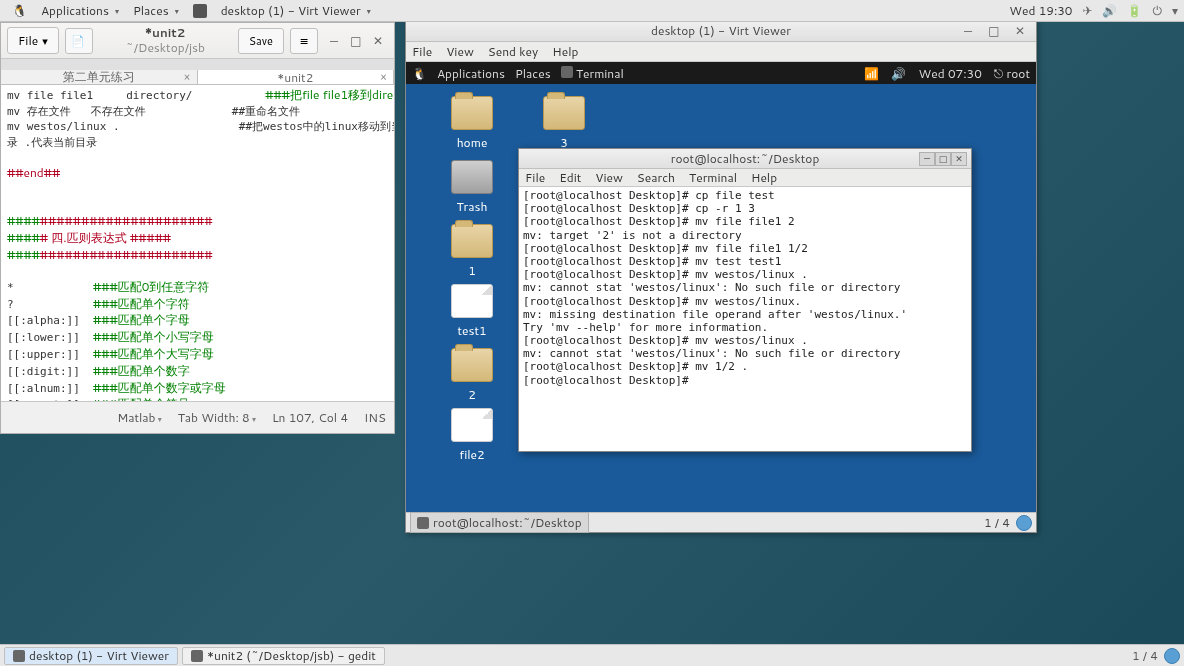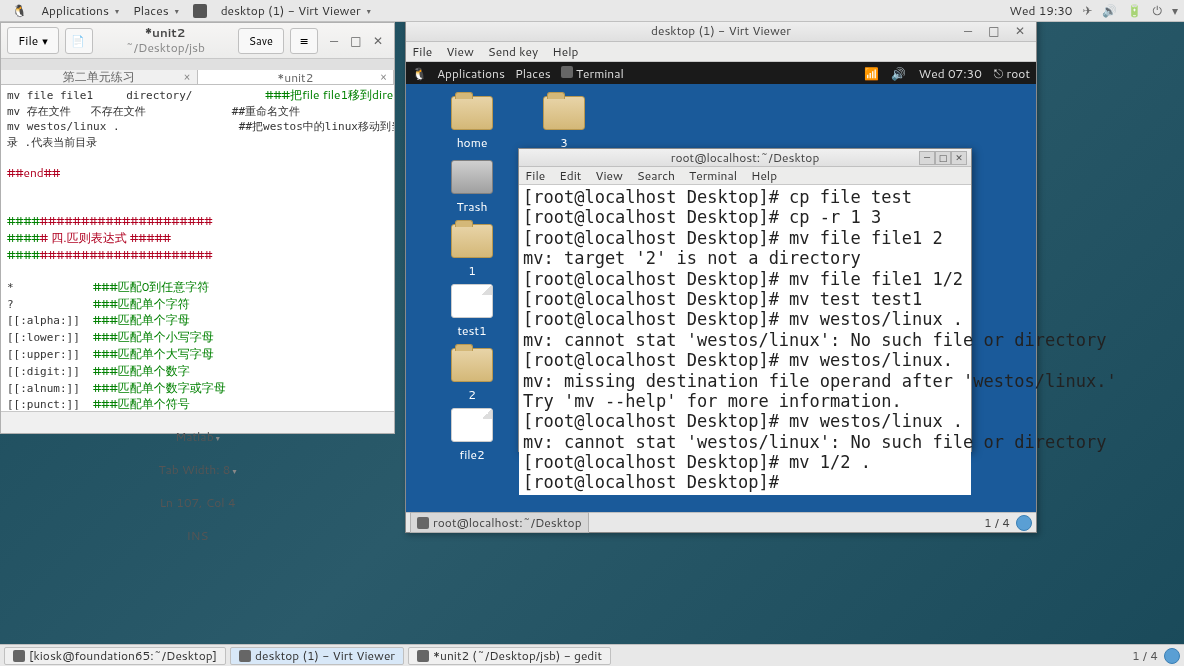--- a/index.html
+++ b/index.html
@@ -31,21 +31,21 @@
 .gedit-title-area .sub { font-size: 12px; color: #888; }
 .gedit-winbtns { display: flex; gap: 2px; }
 .win-btn { width: 20px; height: 18px; display: flex; align-items: center; justify-content: center; color: #666; font-size: 12px; cursor: pointer; }
 .gedit-tabs { display: flex; background: #e0e0e0; border-bottom: 1px solid #c0c0c0; height: 26px; }
 .gedit-tab { flex: 1; padding: 4px 8px; background: #f0f0f0; border-right: 1px solid #c0c0c0; display: flex; align-items: center; justify-content: center; position: relative; font-size: 11px; color: #666; margin-top: 11px; }
 .gedit-tab.active { background: #fff; }
 .gedit-tab .close { position: absolute; right: 6px; font-size: 11px; color: #888; }
 .gedit-body { flex: 1; background: #fff; overflow: hidden; padding: 2px 6px; font-family: "DejaVu Sans Mono", monospace; font-size: 11px; line-height: 1.4; color: #333; white-space: pre; }
 .gedit-body .red { color: #b00020; }
 .gedit-body .grn { color: #008000; }
-.gedit-status { height: 22px; background: #f0f0f0; border-top: 1px solid #c8c8c8; display: flex; align-items: center; padding: 0 8px; gap: 16px; font-size: 11px; color: #555; flex-direction: column; }
+.gedit-status { height: 32px; background: #f0f0f0; border-top: 1px solid #c8c8c8; display: flex; align-items: center; padding: 0 8px; gap: 16px; font-size: 11px; color: #555; }
 .gedit-status .spacer { flex: 1; }
 .drop-lbl::after { content: " ▾"; font-size: 8px; color: #888; }
 
 
 .virt { position: absolute; top: 19px; left: 405px; width: 632px; height: 514px; background: #e8e8e8; border: 1px solid #8a8a8a; display: flex; flex-direction: column; box-shadow: 2px 2px 6px rgba(0,0,0,0.3); }
 .virt-title { height: 22px; background: linear-gradient(#f0f0f0, #e0e0e0); border-bottom: 1px solid #c0c0c0; display: flex; align-items: center; justify-content: center; position: relative; font-size: 12px; color: #444; }
 .virt-title .ctl { position: absolute; right: 6px; display: flex; gap: 6px; align-items: center; }
 .virt-menubar { height: 20px; background: #ececeb; border-bottom: 1px solid #c8c8c8; display: flex; align-items: center; padding: 0 6px; gap: 14px; font-size: 11px; color: #333; }
 
 
@@ -62,21 +62,21 @@
 .trashcan { background: linear-gradient(#d0d0d0, #a0a0a0); border: 1px solid #808080; border-radius: 4px 4px 6px 6px; }
 .fileicon { background: #fff; border: 1px solid #ccc; width: 32px; height: 40px; }
 .fileicon::before { content: ""; position: absolute; top: 0; right: 0; width: 10px; height: 10px; background: linear-gradient(135deg, #fff 50%, #ddd 50%); }
 
 
 .term { position: absolute; top: 64px; left: 112px; width: 454px; height: 304px; background: #f6f5f4; border: 1px solid #888; box-shadow: 2px 2px 8px rgba(0,0,0,0.4); display: flex; flex-direction: column; }
 .term-title { height: 20px; background: linear-gradient(#f0f0f0, #e0e0e0); border-bottom: 1px solid #c0c0c0; display: flex; align-items: center; justify-content: center; position: relative; font-size: 11px; color: #444; }
 .term-title .ctl { position: absolute; right: 4px; display: flex; gap: 0; }
 .term-title .ctl .b { width: 16px; height: 14px; background: #d8d8d8; border: 1px solid #b0b0b0; display: flex; align-items: center; justify-content: center; font-size: 9px; color: #555; }
 .term-menu { height: 18px; background: #ececeb; border-bottom: 1px solid #c8c8c8; display: flex; align-items: center; padding: 0 6px; gap: 14px; font-size: 11px; color: #333; }
-.term-body { flex: 1; background: #fff; font-family: "DejaVu Sans Mono", monospace; font-size: 17px; line-height: 1.2; padding: 2px 4px; white-space: pre; color: #222; }
+.term-body { flex: 1; background: #fff; font-family: "DejaVu Sans Mono", monospace; font-size: 11px; line-height: 1.2; padding: 2px 4px; white-space: pre; color: #222; }
 
 
 .guest-bottom { height: 20px; background: #e8e8e8; border-top: 1px solid #c0c0c0; display: flex; align-items: center; padding: 0 4px; font-size: 11px; color: #444; }
 .guest-bottom .task { background: #d8d8d8; border: 1px solid #b0b0b0; padding: 1px 6px; display: flex; align-items: center; gap: 4px; }
 .guest-bottom .ws { margin-left: auto; display: flex; align-items: center; gap: 6px; }
 
 .small-icon { width: 12px; height: 12px; display: inline-block; background: #666; border-radius: 2px; }
 </style>
 </head>
 <body>
@@ -269,24 +269,20 @@
         </div>
       <div class="ws">
         <span>1 / 4</span>
         <span class="ws-dot"></span>
       </div>
     </div>
   </div>
 </div>
 
 <div class="bottom-panel">
-  <div class="task-btn">
-      <span class="small-icon"></span>
-      <span>[kiosk@foundation65:~/Desktop]</span>
-    </div>
   <div class="task-btn active">
       <span class="small-icon"></span>
       <span>desktop (1) - Virt Viewer</span>
     </div>
   <div class="task-btn">
       <span class="small-icon"></span>
       <span>*unit2 (~/Desktop/jsb) - gedit</span>
     </div>
   <div class="ws">
     <span>1 / 4</span>

